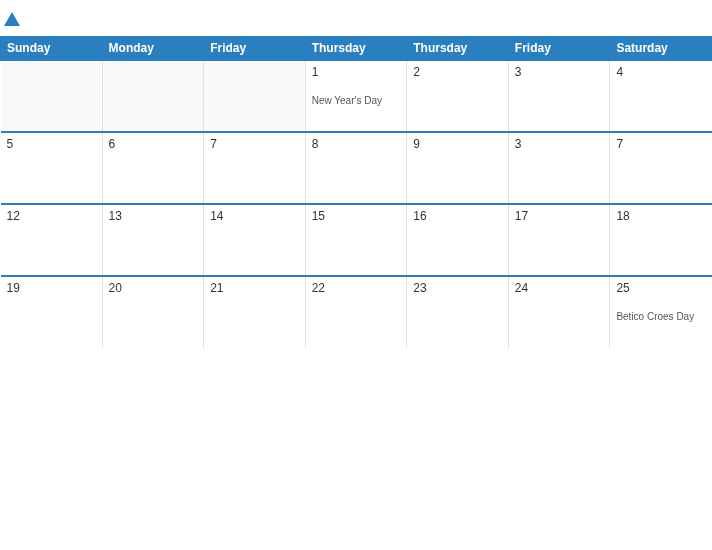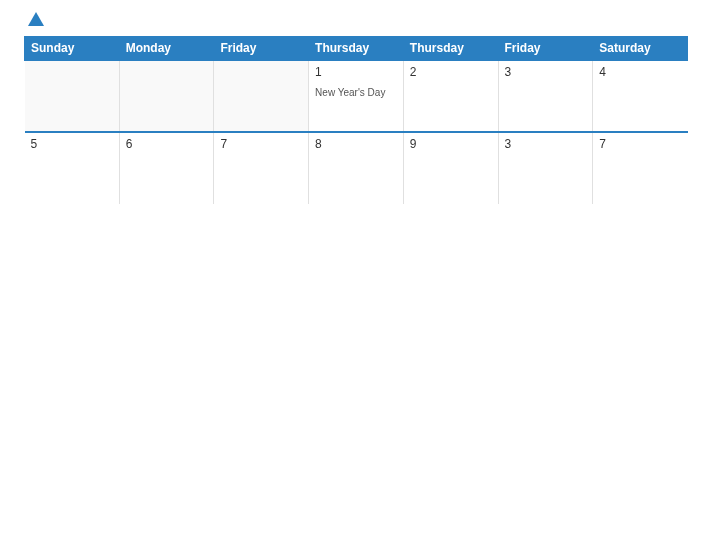--- a/index.html
+++ b/index.html
@@ -7,21 +7,21 @@
       width: 712px;
       height: 550px;
       background: #fff;
       font-family: Arial, sans-serif;
       overflow: hidden;
     }
     .page {
       width: 712px;
       height: 550px;
       background: #fff;
-      padding: 12px 24px;
+      padding: 12px 0;
     }
     .header {
       display: flex;
       align-items: center;
       justify-content: space-between;
       margin-bottom: 8px;
     }
     .logo {
       display: flex;
       flex-direction: column;
@@ -95,21 +95,21 @@
       border-right: none;
     }
     .day-num {
       font-size: 12px;
       color: #333;
       display: block;
     }
     .holiday {
       font-size: 10px;
       color: #555;
-      margin-top: 8px;
+      margin-top: 16px;
       display: block;
       line-height: 1.2;
     }
     .empty {
       background: #f9f9f9;
     }
   </style>
 </head>
 <body>
 
@@ -173,15 +173,62 @@
           <td>
             <span class="day-num">9</span>
           </td>
           <td>
             <span class="day-num">3</span>
           </td>
           <td>
             <span class="day-num">7</span>
           </td>
         </tr>
+        <tr>
+          <td>
+            <span class="day-num">12</span>
+          </td>
+          <td>
+            <span class="day-num">13</span>
+          </td>
+          <td>
+            <span class="day-num">14</span>
+          </td>
+          <td>
+            <span class="day-num">15</span>
+          </td>
+          <td>
+            <span class="day-num">16</span>
+          </td>
+          <td>
+            <span class="day-num">17</span>
+          </td>
+          <td>
+            <span class="day-num">18</span>
+          </td>
+        </tr>
+        <tr>
+          <td>
+            <span class="day-num">19</span>
+          </td>
+          <td>
+            <span class="day-num">20</span>
+          </td>
+          <td>
+            <span class="day-num">21</span>
+          </td>
+          <td>
+            <span class="day-num">22</span>
+          </td>
+          <td>
+            <span class="day-num">23</span>
+          </td>
+          <td>
+            <span class="day-num">24</span>
+          </td>
+          <td>
+            <span class="day-num">25</span>
+            <span class="holiday">Betico Croes Day</span>
+          </td>
+        </tr>
       </tbody>
   </table>
 </div>
 
 </body></html>

